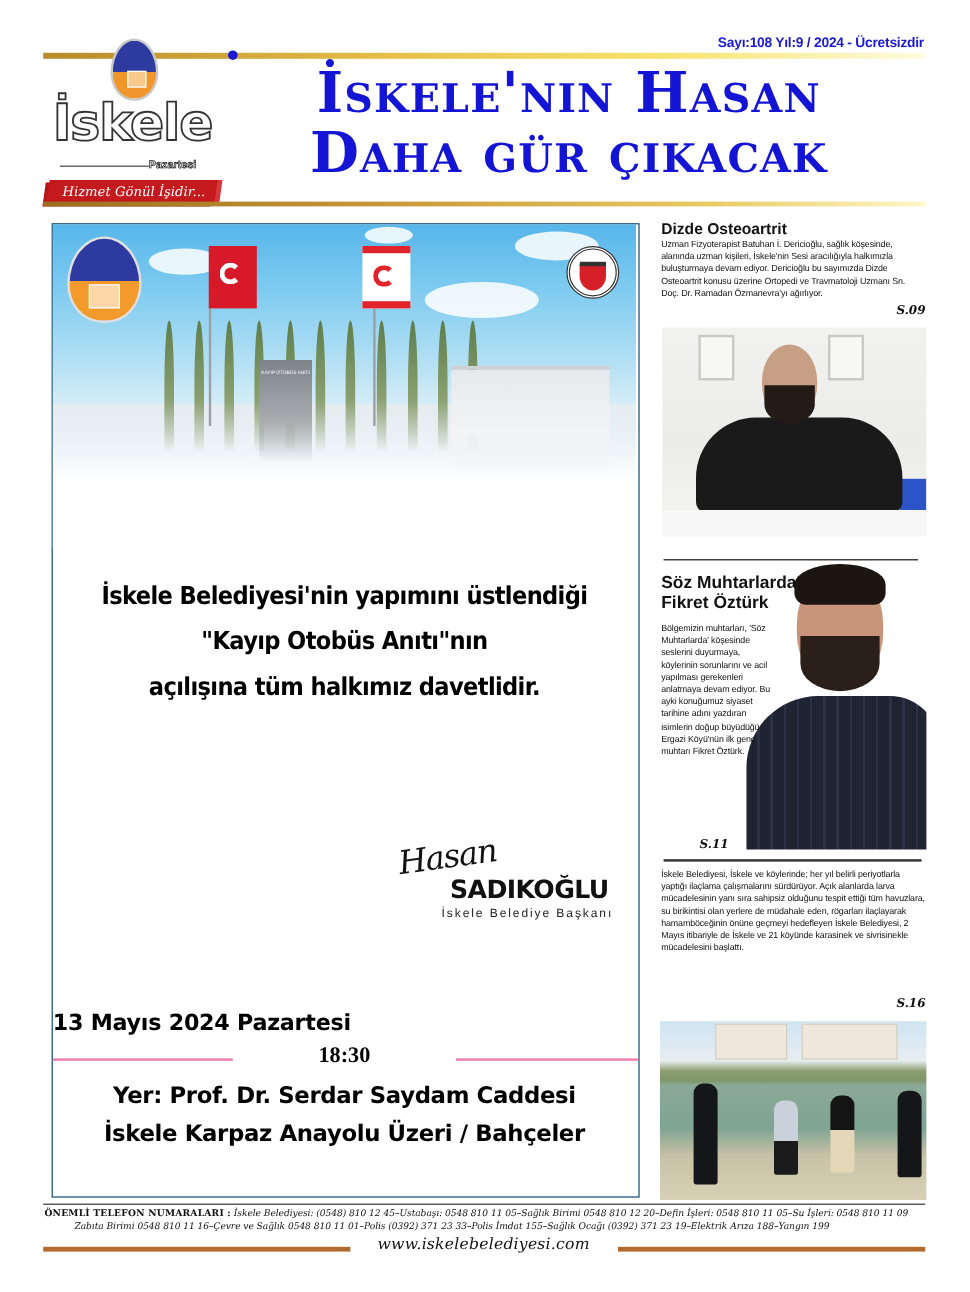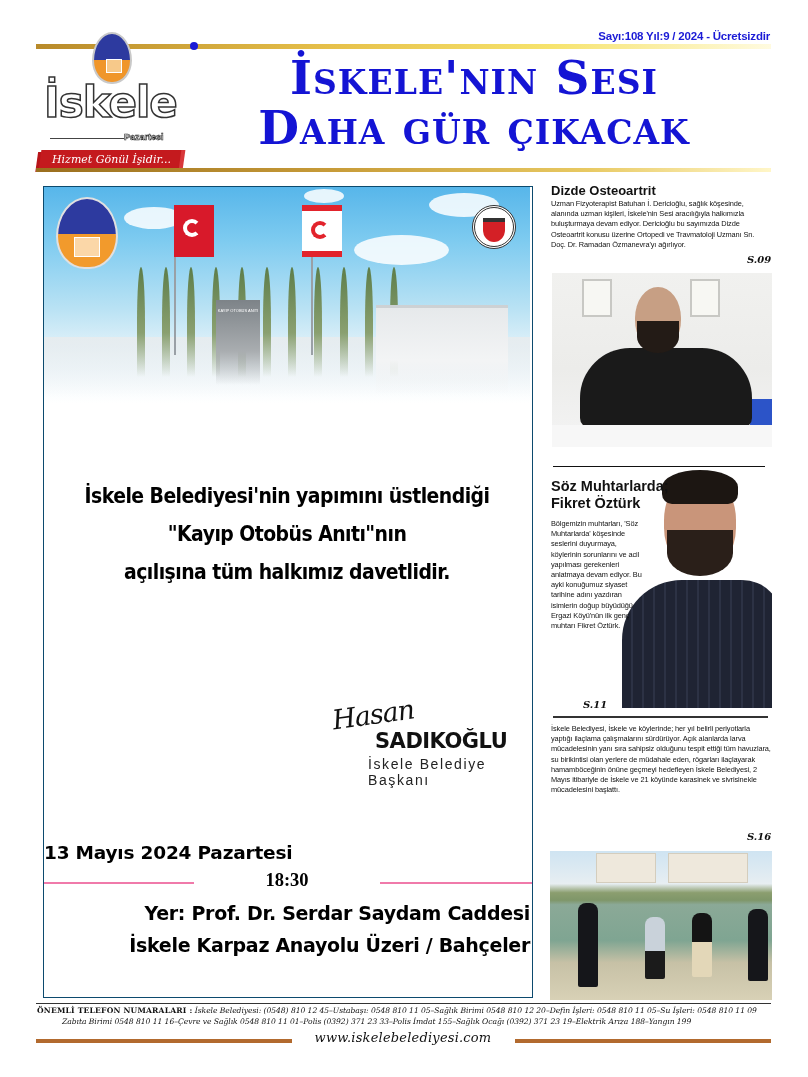--- a/index.html
+++ b/index.html
@@ -42,27 +42,27 @@
   .wall { position: absolute; left: 0; top: 150px; width: 486px; height: 60px; background: linear-gradient(180deg,rgba(232,236,238,0.9),rgba(255,255,255,0)); }
   .emblem-left { position: absolute; left: 12px; top: 10px; width: 62px; height: 72px; border-radius: 50% 50% 46% 46% / 55% 55% 45% 45%; background: linear-gradient(180deg,#2d3a9f 0 52%,#f29a2c 52% 100%); border: 2px solid #e0e0e0; }
   .emblem-left::after { content: ""; position: absolute; left: 16px; top: 38px; width: 24px; height: 18px; background: #fbd7a8; border: 1px solid #fff; }
   .emblem-right { position: absolute; right: 14px; top: 18px; width: 44px; height: 44px; border-radius: 50%; border: 3px double #333; background: #fff; }
   .emblem-right::after { content: ""; position: absolute; left: 8px; top: 10px; width: 22px; height: 20px; background: #d42026; border-radius: 0 0 50% 50%; border-top: 4px solid #333; }
 
   .invite { position: absolute; left: 0; top: 290px; width: 486px; text-align: center; font-family: "DejaVu Sans", sans-serif; font-weight: bold; font-size: 20.5px; line-height: 38px; letter-spacing: -0.6px; transform: scaleX(0.92); }
   .signature { position: absolute; left: 286px; top: 512px; width: 190px; height: 70px; }
   .sig-script { position: absolute; left: 2px; top: 0; font-family: "DejaVu Serif", serif; font-style: italic; font-size: 27px; color: #111; transform: rotate(-8deg); letter-spacing: -1px; }
   .sig-name { position: absolute; left: 45px; top: 30px; font-family: "DejaVu Sans", sans-serif; font-weight: bold; font-size: 21px; color: #111; letter-spacing: -0.5px; }
-  .sig-title { position: absolute; left: 38px; top: 57px; font-size: 14px; color: #222; letter-spacing: 1.6px; }
+  .sig-title { position: absolute; left: 38px; top: 57px; font-size: 10px; color: #222; letter-spacing: 1.6px; }
 
   .event-date { position: absolute; left: 0; top: 652px; width: 486px; text-align: left; font-family: "DejaVu Sans", sans-serif; font-weight: bold; font-size: 18.5px; line-height: 27px; letter-spacing: -0.2px; }
   .event-time { position: absolute; left: 0; top: 680px; width: 486px; text-align: center; font-family: Liberation Serif, serif; font-weight: bold; font-size: 18.5px; line-height: 27px; }
   .rule-left { position: absolute; left: 0; top: 695px; width: 150px; height: 2px; background: #f07aaa; }
   .rule-right { position: absolute; right: 0; top: 695px; width: 152px; height: 2px; background: #f07aaa; }
-  .event-place { position: absolute; left: 0; top: 710px; width: 486px; text-align: right; font-family: "DejaVu Sans", sans-serif; font-weight: bold; font-size: 19px; line-height: 32px; letter-spacing: -0.3px; }
+  .event-place { position: absolute; left: 0; top: 710px; width: 486px; text-align: center; font-family: "DejaVu Sans", sans-serif; font-weight: bold; font-size: 19px; line-height: 32px; letter-spacing: -0.3px; }
 
   
   .col { position: absolute; left: 551px; width: 220px; }
   .story-title { font-family: "Liberation Sans", sans-serif; font-weight: bold; color: #111; }
   .story-body { font-family: "Liberation Sans", sans-serif; font-size: 7.4px; line-height: 10.2px; color: #111; letter-spacing: -0.1px; }
   .page-ref { font-family: "DejaVu Serif", serif; font-style: italic; font-weight: bold; font-size: 10px; color: #111; position: absolute; }
 
   .s1 { top: 182px; }
   .s1 .story-title { font-size: 13px; line-height: 17px; }
   .photo1 { position: absolute; left: 552px; top: 273px; width: 220px; height: 174px; background: linear-gradient(180deg,#f1f1ef 0%,#ececea 55%,#f4f4f4 100%); overflow: hidden; }
@@ -112,21 +112,21 @@
   <div class="logo-emblem"></div>
   <div class="logo-word">İskele</div>
   <div class="logo-line"></div>
   <div class="logo-sub">Pazartesi</div>
   <div class="slogan">
       <span>Hizmet Gönül İşidir...</span>
     </div>
 </div>
 
 <h1 class="headline">
-  <span class="l1">İskele'nin Sesi</span>
+  <span class="l1">İskele'nin Hasan</span>
   <span class="l2">Daha gür çıkacak</span>
 </h1>
 <div class="gold-bottom"></div>
 
 <section class="announce">
   <div class="hero">
     <div class="cloud" style="left:80px;top:20px;width:60px;height:22px;"></div>
     <div class="cloud" style="left:310px;top:48px;width:95px;height:30px;"></div>
     <div class="cloud" style="left:385px;top:6px;width:70px;height:24px;"></div>
     <div class="cloud" style="left:260px;top:2px;width:40px;height:14px;"></div>

